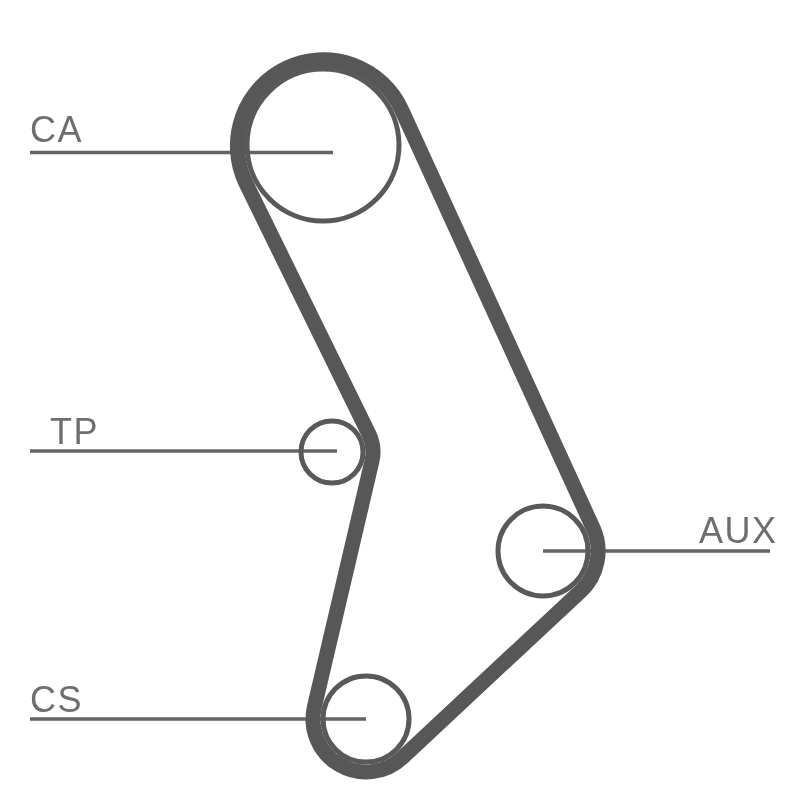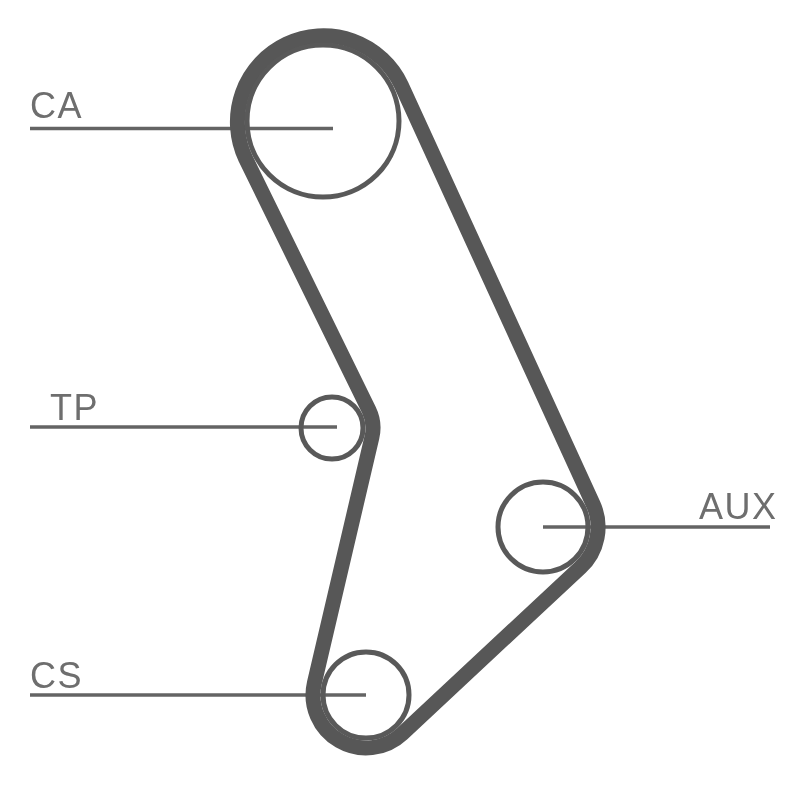--- a/index.html
+++ b/index.html
@@ -8,20 +8,21 @@
     background: #ffffff;
     width: 800px;
     height: 800px;
     overflow: hidden;
   }
   .canvas {
     position: relative;
     width: 800px;
     height: 672px;
     background: #ffffff;
+    margin-top: 24px;
   }
   svg {
     display: block;
     width: 800px;
     height: 800px;
   }
   .pulley-label {
     font-family: "Liberation Sans", "DejaVu Sans", sans-serif;
     font-size: 36px;
     font-weight: 300;

